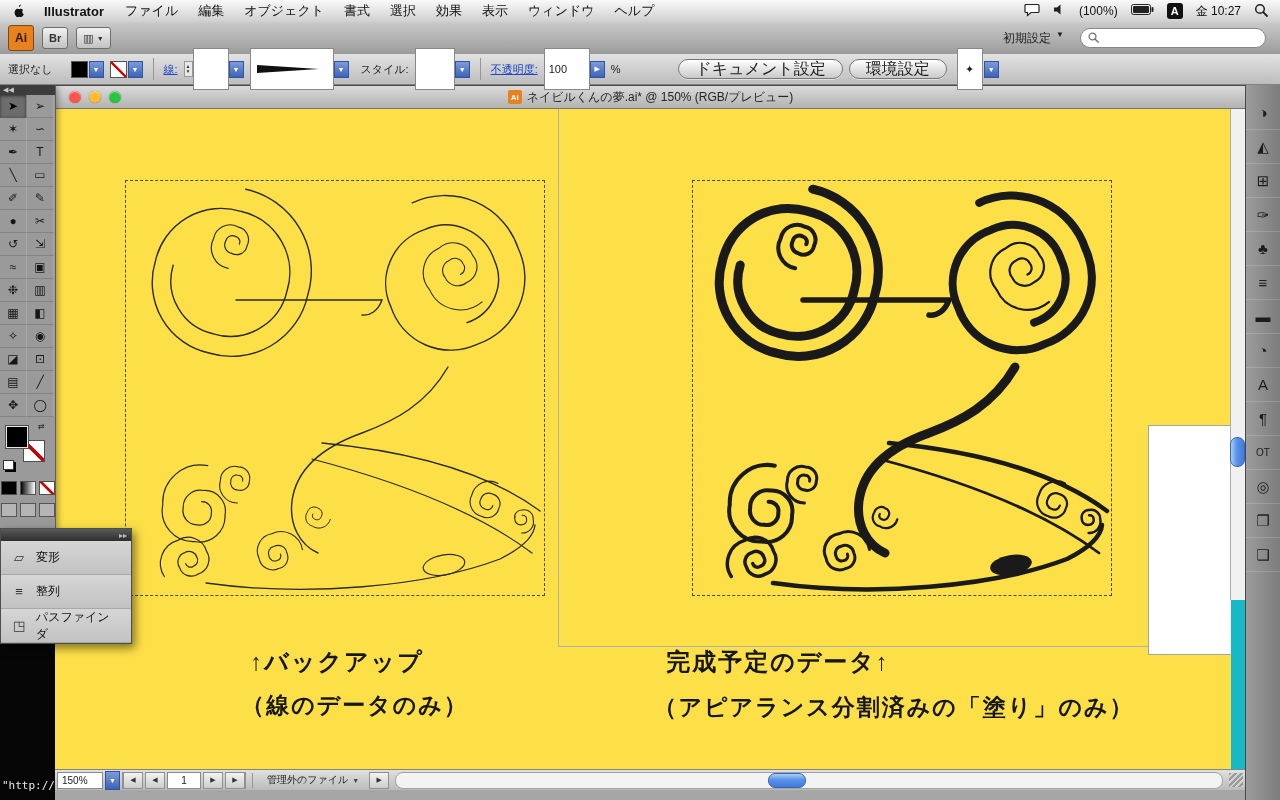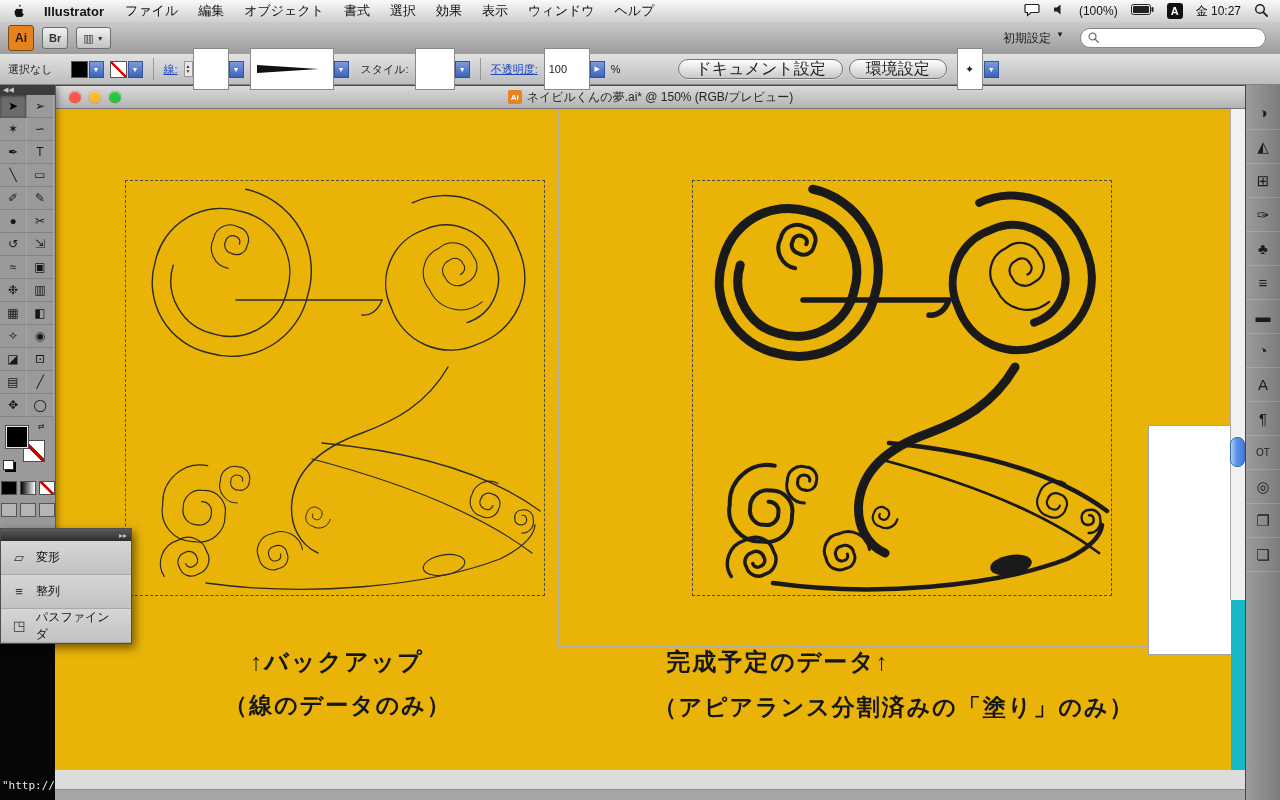--- a/index.html
+++ b/index.html
@@ -86,21 +86,21 @@
     border-bottom:1px solid rgba(255,255,255,.16);}
 
   
   .docwin{position:absolute;left:55px;top:86px;right:34px;bottom:0;z-index:10;background:#dcdcdc;}
   .titlebar{height:22px;background:linear-gradient(#dadada,#b3b3b3);border-bottom:1px solid #767676;
     position:relative;display:flex;align-items:center;justify-content:center;font-size:12px;color:#252525;gap:5px;}
   .lights{position:absolute;left:14px;top:5px;display:flex;gap:8px;}
   .light{width:12px;height:12px;border-radius:50%;box-shadow:inset 0 1px 1px rgba(255,255,255,.6),0 0 1px rgba(0,0,0,.6);}
   .doc-icon{width:14px;height:14px;background:#e8821e;border-radius:2px;color:#fff;font-size:8px;font-weight:bold;
     display:flex;align-items:center;justify-content:center;}
-  .canvas{position:absolute;top:23px;left:0;right:0;bottom:30px;background:#eab308;overflow:hidden;}
+  .canvas{position:absolute;top:23px;left:0;right:0;bottom:30px;background:#fde047;overflow:hidden;}
 
   .ab-vline{position:absolute;left:503px;top:0;width:1px;height:537px;background:#b0b0b0;}
   .ab-hline{position:absolute;left:503px;top:537px;right:0;height:1px;background:#b0b0b0;}
 
   .artwork{position:absolute;width:418px;height:414px;border:1.5px dashed #4a4a4a;}
   .artwork svg{width:100%;height:100%;display:block;}
   .art-left{left:70px;top:71px;}
   .art-right{left:637px;top:71px;}
 
   .caption{position:absolute;transform:translateX(-50%);white-space:nowrap;font-weight:700;color:#161616;letter-spacing:2px;}
@@ -310,32 +310,51 @@
             <path d="M 111.4 322.0 A 17.6 17.6 0 0 1 94.4 299.5 A 14.1 14.1 0 0 1 112.4 285.9 A 11.3 11.3 0 0 1 123.3 300.3 A 9.0 9.0 0 0 1 111.7 309.0 A 7.2 7.2 0 0 1 104.8 299.8 A 5.8 5.8 0 0 1 112.2 294.2 A 4.6 4.6 0 0 1 116.6 300.1" fill="none" stroke="#1a1a1a" stroke-width="3" stroke-linecap="round"></path>
             <path d="M 38.3 395.5 A 24.0 24.0 0 0 1 51.6 359.4 A 19.2 19.2 0 0 1 80.5 370.1 A 15.4 15.4 0 0 1 71.9 393.2 A 12.3 12.3 0 0 1 53.5 386.3 A 9.8 9.8 0 0 1 58.9 371.6 A 7.9 7.9 0 0 1 70.7 375.9 A 6.3 6.3 0 0 1 67.2 385.4 A 5.0 5.0 0 0 1 59.7 382.6" fill="none" stroke="#1a1a1a" stroke-width="3.5" stroke-linecap="round"></path>
             <path d="M 176.5 368.6 A 21.6 21.6 0 0 0 145.7 352.8 A 17.3 17.3 0 0 0 133.1 377.4 A 13.8 13.8 0 0 0 152.7 387.5 A 11.1 11.1 0 0 0 160.8 371.8 A 8.8 8.8 0 0 0 148.2 365.3 A 7.1 7.1 0 0 0 143.1 375.4 A 5.7 5.7 0 0 0 151.1 379.5 A 4.5 4.5 0 0 0 154.4 373.1" fill="none" stroke="#1a1a1a" stroke-width="3" stroke-linecap="round"></path>
             <path d="M 204.3 338.4 A 11.7 11.7 0 0 1 186.5 345.2 A 9.1 9.1 0 0 1 181.3 331.3 A 7.1 7.1 0 0 1 192.1 327.2 A 5.6 5.6 0 0 1 195.3 335.6 A 4.3 4.3 0 0 1 188.7 338.1 A 3.4 3.4 0 0 1 186.8 333.0" fill="none" stroke="#1a1a1a" stroke-width="2.2" stroke-linecap="round"></path>
             <path d="M 372.0 302.4 A 18.0 18.0 0 0 0 345.9 313.8 A 14.8 14.8 0 0 0 355.3 335.2 A 12.1 12.1 0 0 0 372.8 327.5 A 9.9 9.9 0 0 0 366.5 313.1 A 8.2 8.2 0 0 0 354.7 318.3 A 6.7 6.7 0 0 0 359.0 328.0 A 5.5 5.5 0 0 0 366.9 324.5" fill="none" stroke="#1a1a1a" stroke-width="2.2" stroke-linecap="round"></path>
             <ellipse cx="318" cy="384" rx="21" ry="10" transform="rotate(-10 318 384)" fill="#1a1a1a"></ellipse>
           </svg>
       </div>
 
       <div class="caption cap-big" style="left:282px;top:537px;">↑バックアップ</div>
-      <div class="caption cap-sm" style="left:283px;top:581px;">（線のデータのみ）</div>
+      <div class="caption cap-sm" style="left:300px;top:581px;">（線のデータのみ）</div>
       <div class="caption cap-big" style="left:723px;top:537px;">完成予定のデータ↑</div>
       <div class="caption cap-sm" style="left:839px;top:583px;">（アピアランス分割済みの「塗り」のみ）</div>
 
       <div class="white-panel"></div>
 
       <div class="vscroll">
         <div class="vthumb"></div>
       </div>
       <div class="cyan-strip"></div>
     </div>
 
+    <div class="statusbar">
+      <span class="sb-field" style="width:36px;">150%</span>
+      <span class="dd" style="height:17px;">▼</span>
+      <span class="sb-btn sb-first">◀</span>
+      <span class="sb-btn">◀</span>
+      <span class="sb-field" style="width:24px;justify-content:center;">1</span>
+      <span class="sb-btn">▶</span>
+      <span class="sb-btn sb-last">▶</span>
+      <span class="vsep" style="height:15px;"></span>
+      <span style="display:flex;align-items:center;gap:4px;padding:0 8px;">
+        <span>管理外のファイル</span>
+        <span style="font-size:7px;color:#444;">▼</span>
+      </span>
+      <span class="sb-btn">▶</span>
+      <span class="hscroll">
+        <span class="hthumb"></span>
+      </span>
+      <span class="grip"></span>
+    </div>
     <div class="winframe-bottom"></div>
   </div>
 
   <div class="tools">
     <div class="tools-header">
       <span>◀◀</span>
     </div>
     <div class="tools-grid">
         <div class="tool sel">➤</div>
         <div class="tool">➢</div>

